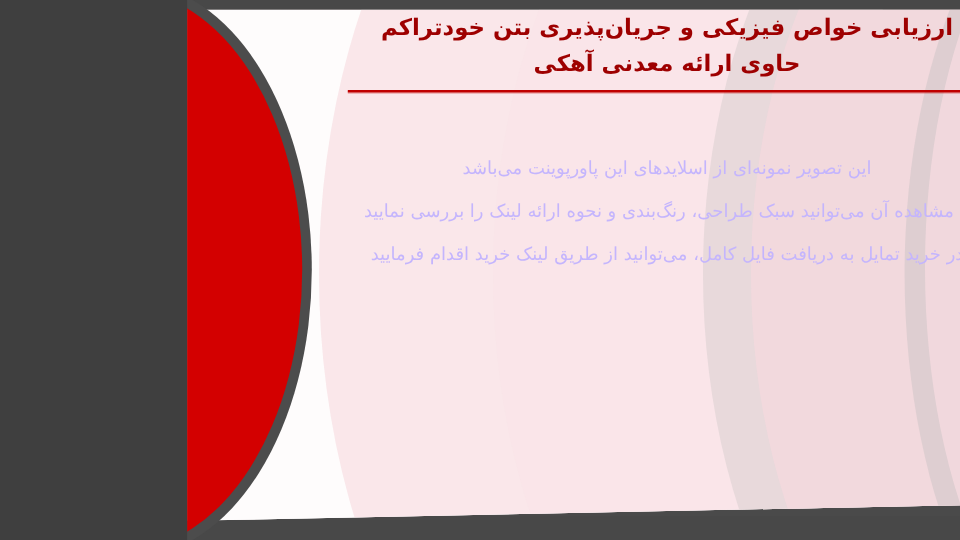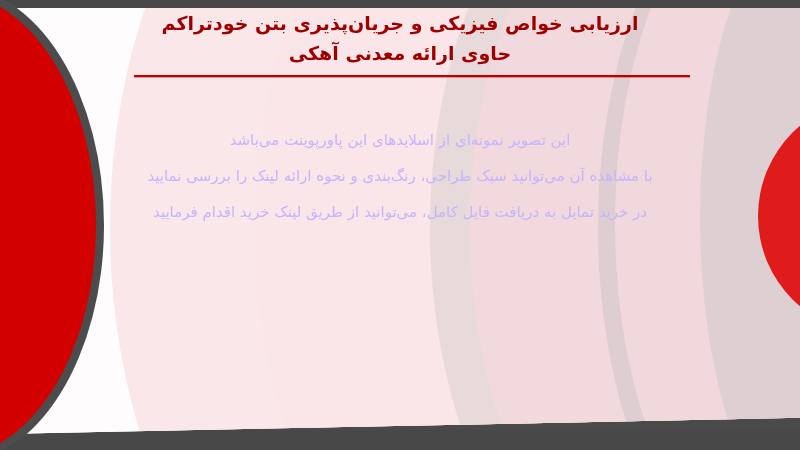--- a/index.html
+++ b/index.html
@@ -10,21 +10,21 @@
   body {
     width: 800px;
     height: 450px;
     overflow: hidden;
     font-family: "DejaVu Sans", "Liberation Sans", sans-serif;
   }
 
   
   #slide {
     position: relative;
-    width: 800px;
+    width: 644px;
     height: 450px;
     background: #4a4a4a;
     overflow: hidden;
     margin-left: 35px;
   }
 
   
   .frame-band {
     position: absolute;
     left: 0;

